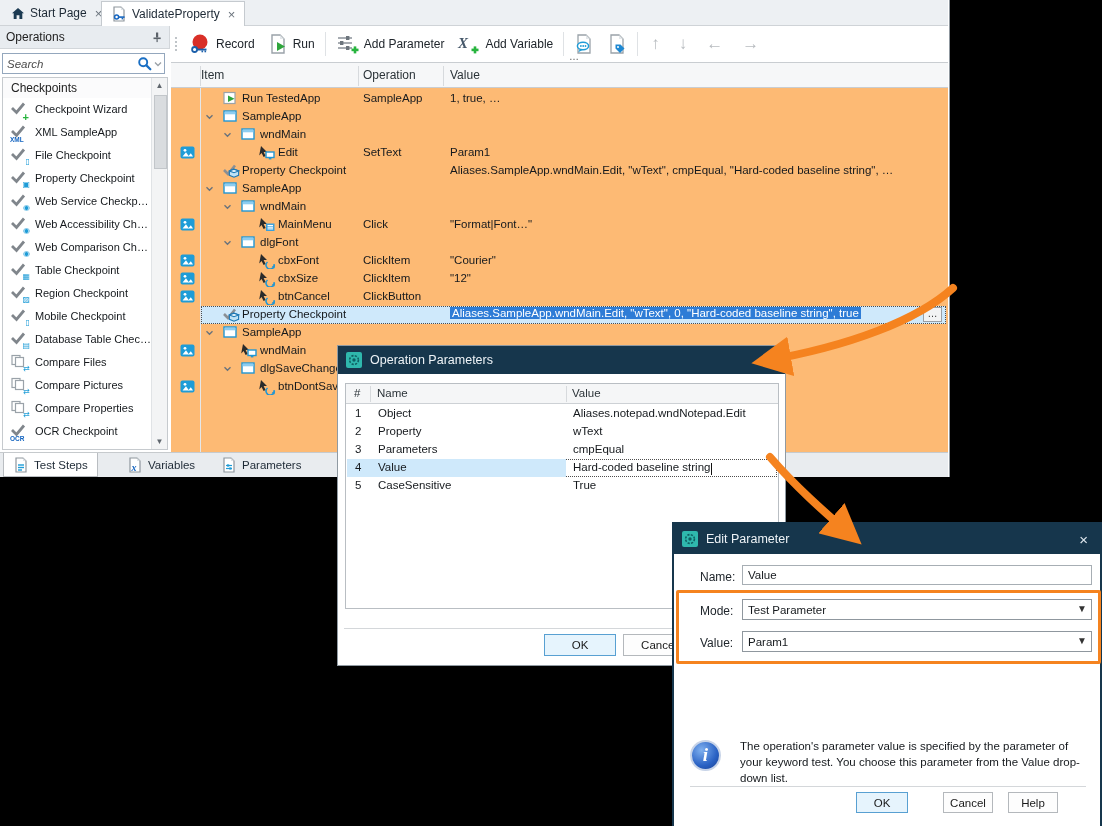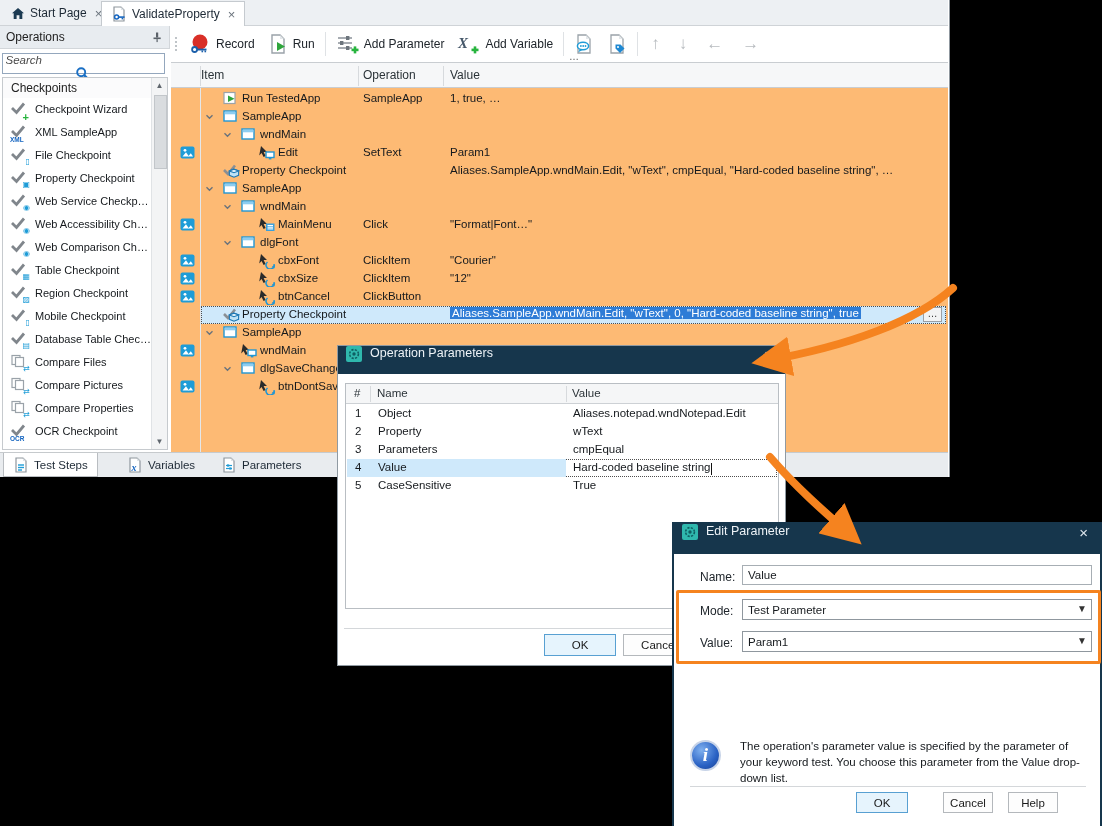--- a/index.html
+++ b/index.html
@@ -8,21 +8,21 @@
           -webkit-font-smoothing:antialiased;}
   .abs{position:absolute;}
   
   .app{left:0;top:0;width:949px;height:477px;background:#fff;border-right:1px solid #8f979e;}
   .tabstrip{left:0;top:0;width:948px;height:25px;background:#edf0f3;border-bottom:1px solid #cfd3d7;}
   .dtab{position:absolute;top:2px;height:22px;display:flex;align-items:center;gap:5px;padding:0 9px;font-size:12px;color:#1d2935;cursor:default;}
   .dtab .x{color:#6a737c;font-size:13px;margin-left:3px;}
   .dtab.active{background:#fff;border:1px solid #c5cacf;border-bottom:none;height:24px;top:1px;z-index:2;}
   
   .panelhead{left:0;top:26px;width:170px;height:23px;background:#e8ecf0;border-bottom:1px solid #d2d6da;border-right:1px solid #d2d6da;display:flex;align-items:center;justify-content:space-between;padding:0 6px;font-size:12px;color:#222;box-sizing:border-box;}
-  .searchbox{left:2px;top:53px;width:161px;height:19px;border:1px solid #94a7bd;background:#fff;display:flex;align-items:center;flex-direction:column;}
+  .searchbox{left:2px;top:53px;width:161px;height:19px;border:1px solid #94a7bd;background:#fff;display:flex;align-items:center;}
   .searchbox input{flex:1;border:none;outline:none;font:italic 11.5px "Liberation Sans",sans-serif;color:#555;padding:0 4px;min-width:0;background:transparent;}
   .searchbox input::placeholder{color:#4a4a4a;font-style:italic;}
   .sblist{left:2px;top:77px;width:164px;height:371px;border:1px solid #c6cace;background:#fff;overflow:hidden;}
   .sbgroup{position:absolute;left:0;top:0;width:100%;height:20px;line-height:20px;padding-left:8px;font-size:12px;color:#222;background:#fbfbfc;}
   .sbitem{position:absolute;left:2px;height:22px;width:144px;display:flex;align-items:center;gap:7px;padding-left:5px;cursor:default;}
   .sbitem .lbl{font-size:11px;color:#15191d;white-space:nowrap;}
   .sbicon{position:relative;width:18px;height:16px;flex:0 0 18px;}
   .sbicon .badge{position:absolute;right:-2px;bottom:-3px;font-size:8px;color:#1e9cd7;line-height:8px;}
   .sbicon .badge.txt{font-size:6.5px;font-weight:bold;color:#1565c0;right:auto;left:0;bottom:-4px;letter-spacing:0;}
   .sbicon .badge.grn{color:#27b43e;font-weight:bold;font-size:11px;right:-1px;bottom:-4px;}
@@ -54,21 +54,21 @@
   .trow .tval.selval{background:#2e7cd6;color:#fff;padding:0 2px;top:1px;}
   .morebtn{position:absolute;left:752px;top:1px;width:19px;height:15px;background:#f2f3f4;border:1px solid #9aa0a6;font-size:10px;line-height:11px;text-align:center;color:#333;box-sizing:border-box;}
   
   .btabs{left:0;top:452px;width:948px;height:25px;background:#e9ecef;border-top:1px solid #c6cacd;box-sizing:border-box;}
   .btab{position:absolute;top:1px;height:22px;display:flex;align-items:center;gap:5px;padding:0 9px;font-size:11.5px;color:#1d2935;}
   .btab.active{background:#fff;border:1px solid #b9bdc1;border-top:none;height:23px;top:0;}
   
   .dlg{background:#fff;box-sizing:border-box;}
   .dlg1{left:337px;top:345px;width:449px;height:321px;border:1px solid #909aa2;z-index:10;}
   .dlg2{left:672px;top:522px;width:430px;height:352px;border:2px solid #16364c;border-bottom-width:8px;z-index:20;}
-  .titlebar{position:absolute;left:0;top:0;width:100%;height:28px;background:#16364c;display:flex;gap:8px;padding:0 8px;box-sizing:border-box;}
+  .titlebar{position:absolute;left:0;top:0;width:100%;height:28px;background:#16364c;display:flex;align-items:center;gap:8px;padding:0 8px;box-sizing:border-box;}
   .titlebar .t{color:#eef3f7;font-size:12.5px;flex:1;}
   .titlebar .x{color:#dfe7ee;font-size:15px;padding:0 4px;}
   
   .ptable{position:absolute;left:7px;top:37px;width:434px;height:226px;border:1px solid #b9bec3;box-sizing:border-box;background:#fff;}
   .pthead{position:absolute;left:0;top:0;width:100%;height:20px;background:#f5f6f7;border-bottom:1px solid #cdd1d5;box-sizing:border-box;}
   .pthead span{position:absolute;top:3px;font-size:11.5px;color:#2b3338;}
   .pthead .cs{position:absolute;top:2px;width:1px;height:16px;background:#d7dadd;}
   .prow{position:absolute;left:1px;width:430px;height:18px;}
   .prow .hl{position:absolute;left:0;top:0;width:219px;height:18px;background:#cfe9fb;}
   .prow.psel{outline:1px dotted #4d4d4d;outline-offset:-1px;}

